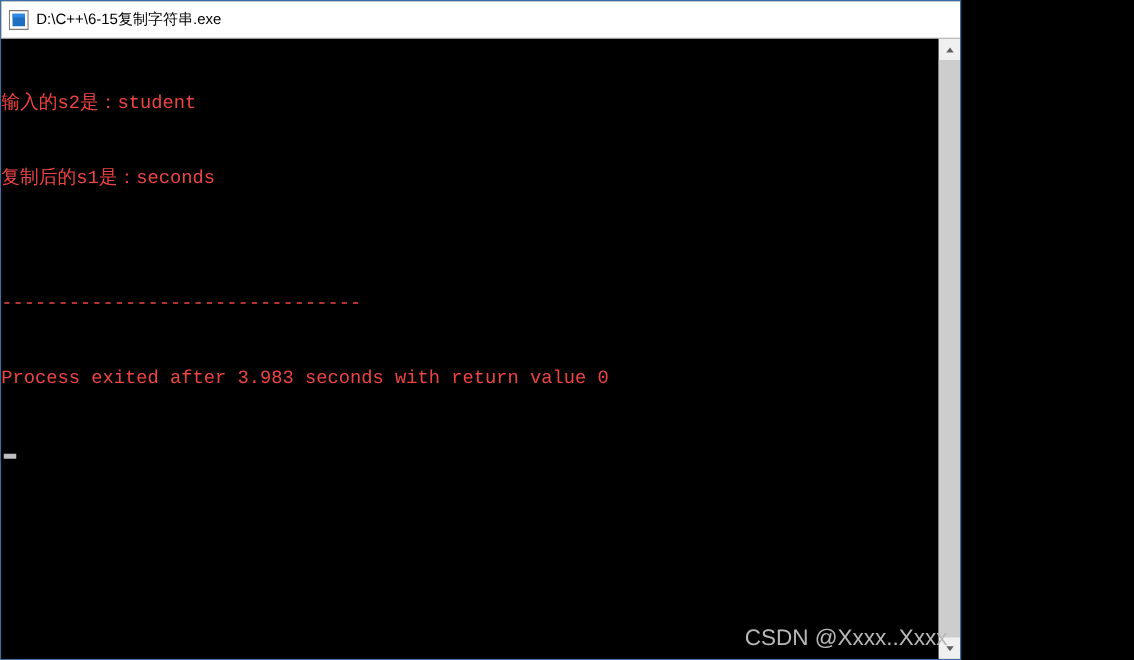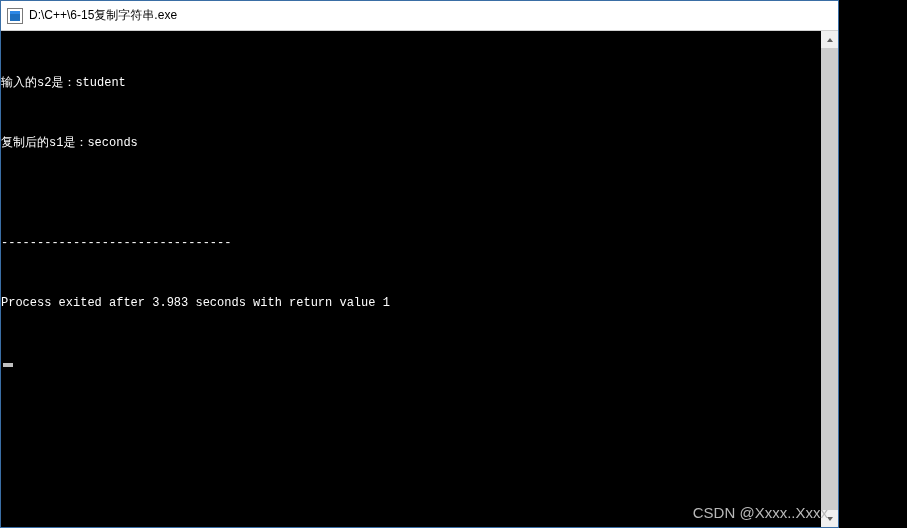--- a/index.html
+++ b/index.html
@@ -6,21 +6,21 @@
     margin: 0;
     padding: 0;
     width: 907px;
     height: 528px;
     font-family: "Segoe UI", "Microsoft YaHei", sans-serif;
     background: #000;
     overflow: hidden;
     position: relative;
   }
   .window {
-    width: 839px;
+    width: 769px;
     height: 528px;
     display: flex;
     flex-direction: column;
     border: 1px solid #3a6ea5;
     box-sizing: border-box;
     background: #000;
     position: relative;
   }
   .titlebar {
     height: 30px;
@@ -40,23 +40,23 @@
     justify-content: center;
   }
   .titlebar .title {
     font-size: 12px;
     color: #000;
     white-space: nowrap;
   }
   .console {
     flex: 1;
     background: #000;
-    color: #ffffff;
+    color: #ef4444;
     font-family: "NSimSun", "SimSun", "Courier New", monospace;
-    font-size: 12px;
+    font-size: 15px;
     line-height: 20px;
     padding: 2px 0 0 0;
     white-space: pre;
     letter-spacing: 0px;
     overflow: hidden;
     position: relative;
   }
   .console .line {
     white-space: pre;
   }
@@ -100,21 +100,21 @@
     left: 0;
     right: 0;
     height: 100%;
     background: #cdcdcd;
   }
   .watermark {
     position: absolute;
     right: 10px;
     bottom: 6px;
     color: #b8b8b8;
-    font-size: 15px;
+    font-size: 18px;
     font-family: "Microsoft YaHei", sans-serif;
     pointer-events: none;
   }
 </style>
 </head>
 <body>
 
 <div class="window">
 
   <div class="titlebar">
@@ -126,21 +126,21 @@
       </svg>
     </span>
     <span class="title">D:\C++\6-15复制字符串.exe</span>
   </div>
 
   <div class="console">
     <div class="line">输入的s2是：student</div>
     <div class="line">复制后的s1是：seconds</div>
     <div class="line"></div>
     <div class="line">--------------------------------</div>
-    <div class="line">Process exited after 3.983 seconds with return value 1</div>
+    <div class="line">Process exited after 3.983 seconds with return value 0</div>
     <div class="line"><span class="cursor"></span></div>
   </div>
 
   <div class="scrollbar">
     <div class="arrow">
       <svg width="8" height="8" viewBox="0 0 8 8">
           <path d="M4 2 L7 6 L1 6 Z" fill="#606060"></path>
         </svg>
     </div>
     <div class="track">

